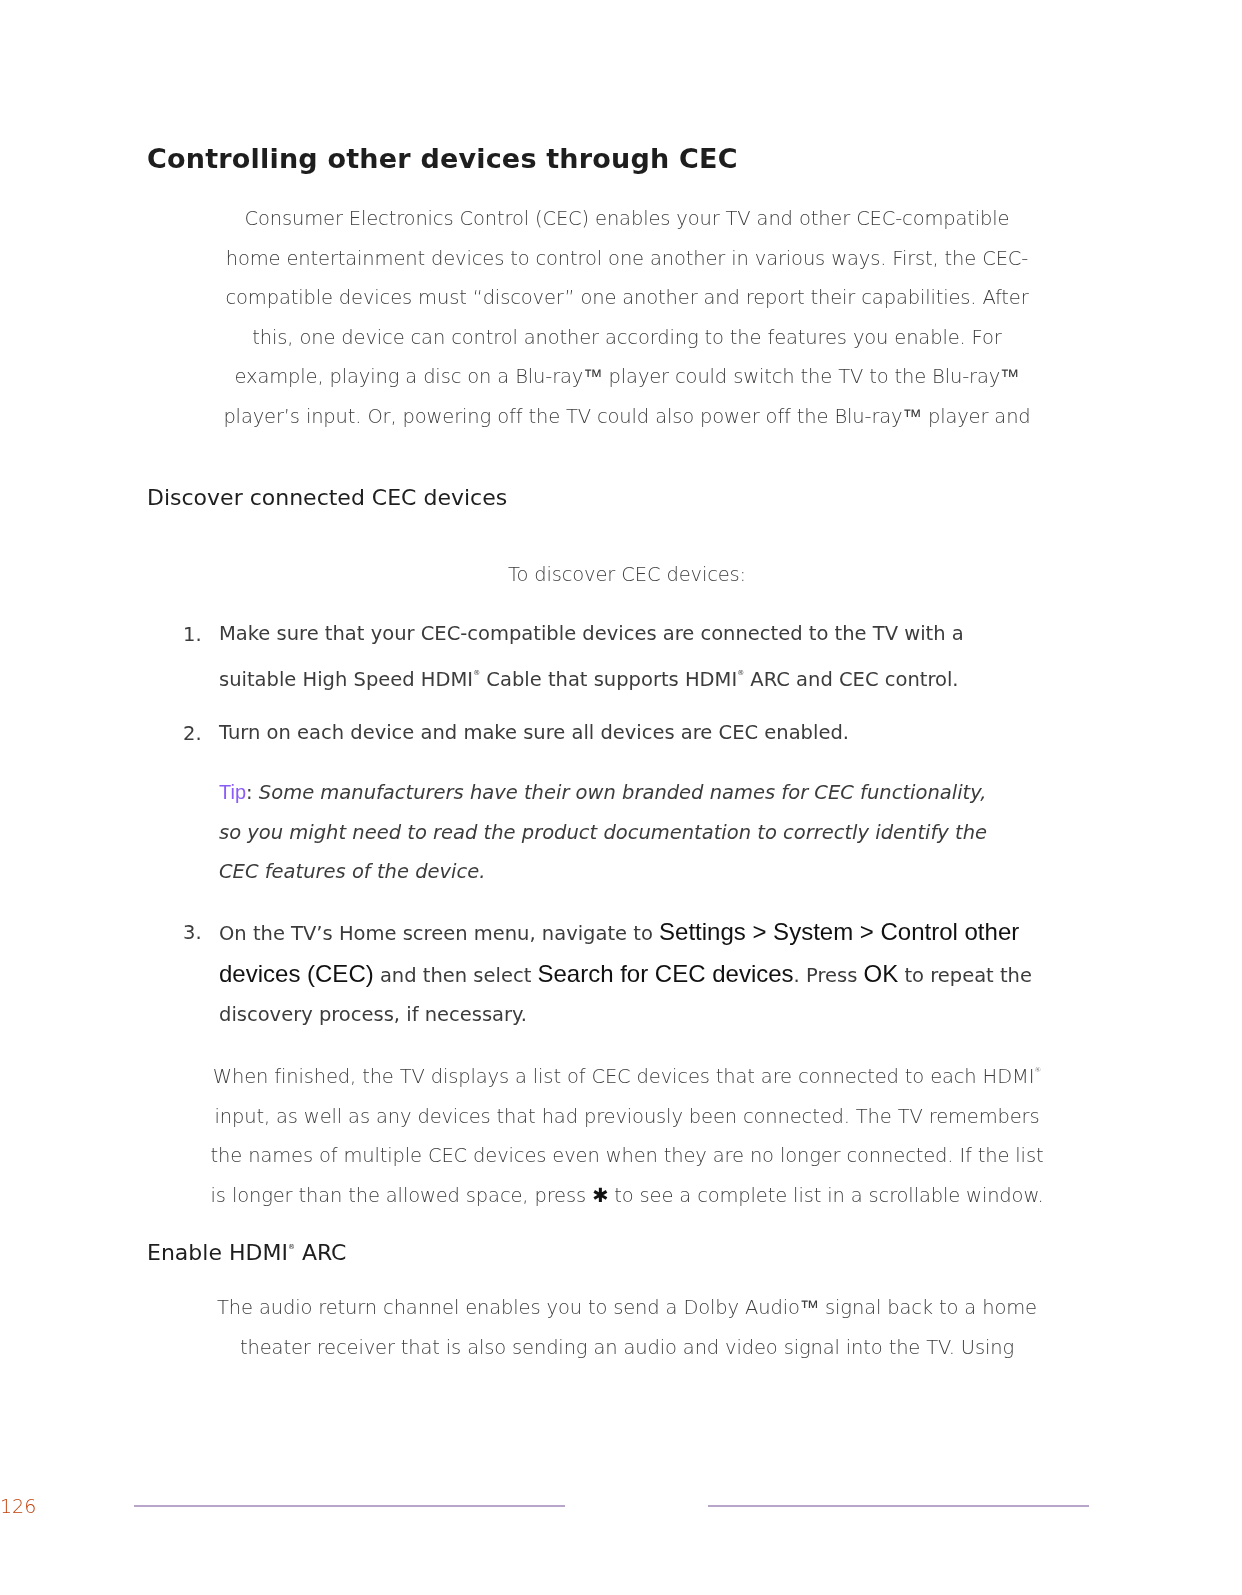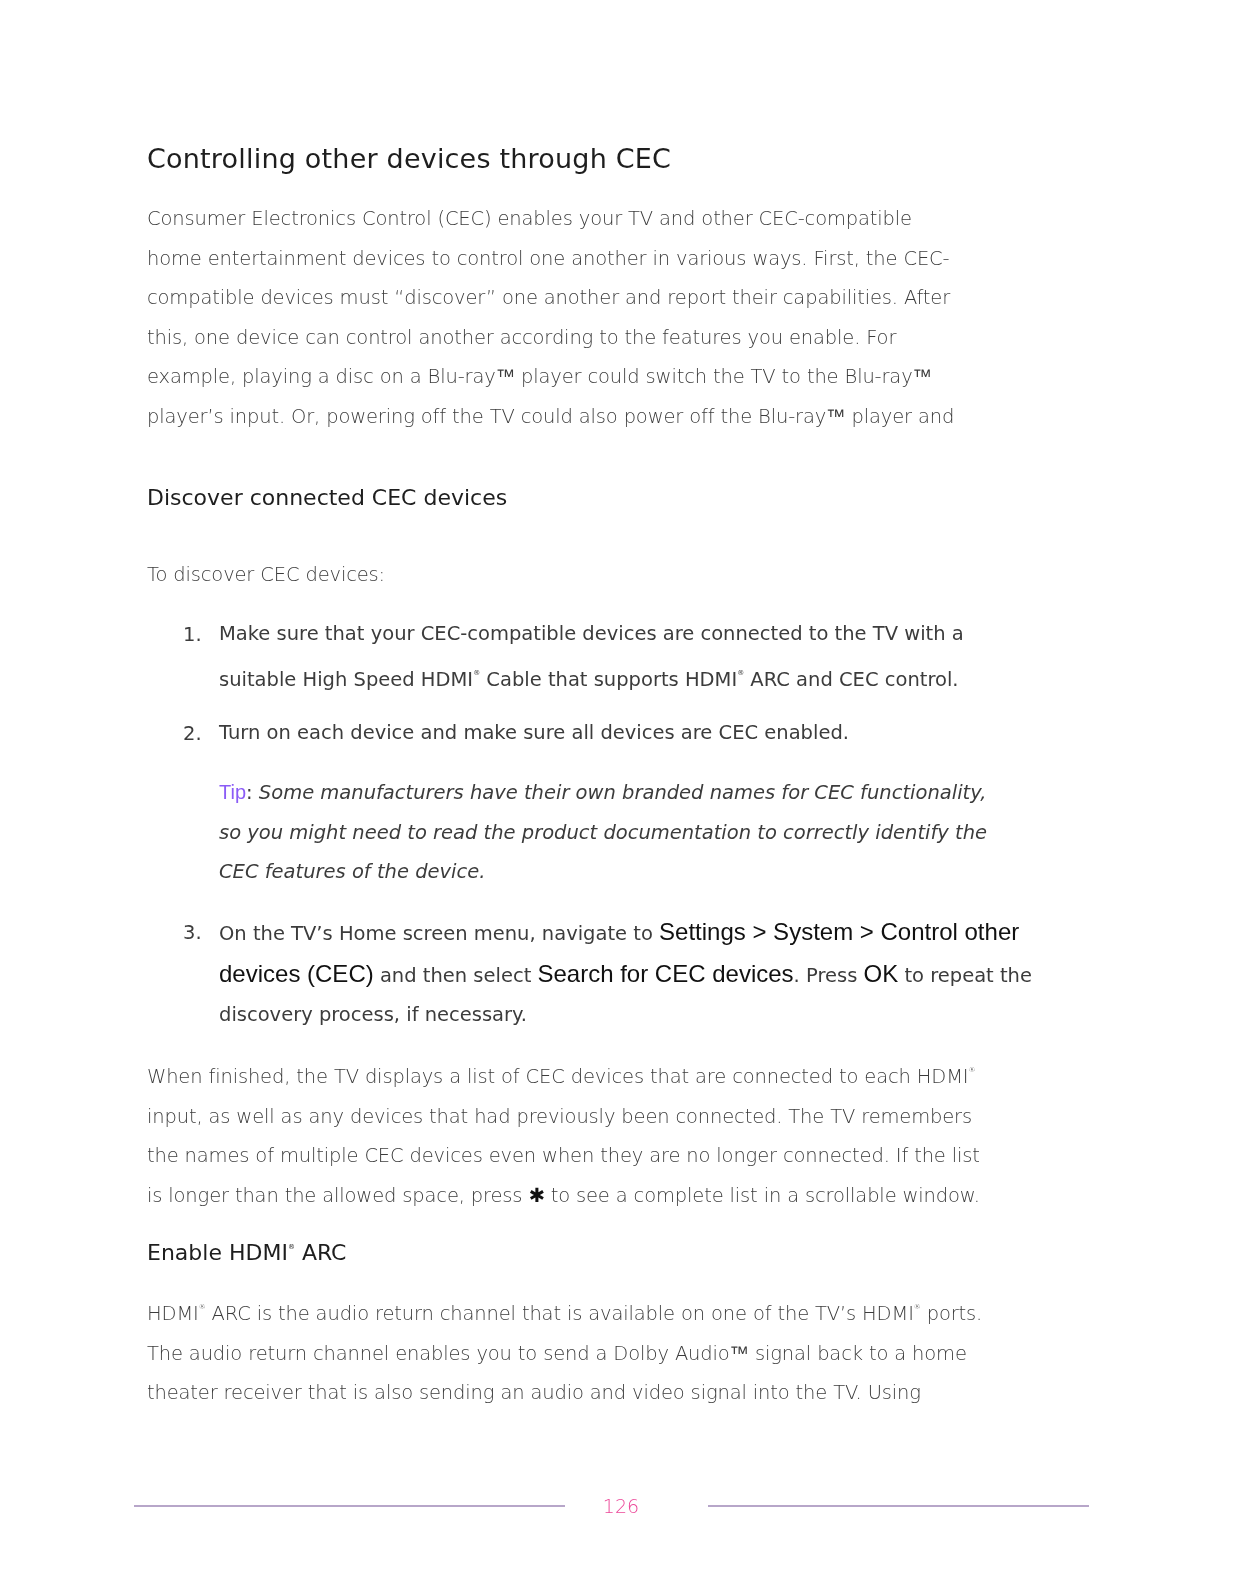--- a/index.html
+++ b/index.html
@@ -1,35 +1,35 @@
 <!DOCTYPE html>
 <html><head>
 <meta charset="utf-8">
 <style>
   html, body { margin: 0; padding: 0; background: #ffffff; }
   body { width: 1242px; height: 1595px; position: relative; overflow: hidden;
          font-family: "DejaVu Sans", sans-serif; color: #3a3a3a; }
   .page { position: absolute; left: 147px; top: 0; width: 950px; }
-  h1 { position: absolute; top: 143px; left: 0; margin: 0; font-weight: normal;
+  h1 { position: absolute; top: 143px; left: 0; margin: 0; font-weight: bold;
        font-size: 27px; color: #1e1e1e; letter-spacing: 0.2px; white-space: nowrap; }
   h2 { position: absolute; margin: 0; font-weight: normal; font-size: 22px; color: #1e1e1e; white-space: nowrap; }
   .para { position: absolute; left: 0; width: 960px; font-size: 19.5px; line-height: 39.6px;
           font-weight: 300; color: #3c3c3c; letter-spacing: -0.15px; }
-  .para .line { display: block; white-space: nowrap; }
+  .para .line { display: block; white-space: nowrap; text-align: center; }
   sup.reg { font-size: 7px; vertical-align: 11px; }
   .num { position: absolute; left: 36px; font-size: 19.5px; color: #3c3c3c; }
   .step { position: absolute; left: 72px; width: 900px; font-size: 19.5px; line-height: 39.6px; color: #3c3c3c; }
   .step .line { display: block; white-space: nowrap; }
   .ui { font-family: "Liberation Sans", sans-serif; color: #111; font-size: 24px; }
   .tip .label { font-family: "Liberation Sans", sans-serif; color: #8b5cf6; font-size: 20px; font-style: normal; }
   .tip em { font-style: italic; }
   .star { font-weight: bold; color: #111; }
   .footer-rule { position: absolute; top: 1505px; height: 2px; background: #b7a6c9; }
-  .page-num { position: absolute; top: 1495px; left: 0; width: 1242px; text-align: center;
-              font-size: 19px; color: #ec4899; font-family: "DejaVu Sans", sans-serif; font-weight: 300; }
+  .page-num { position: absolute; top: 1495px; left: 0; width: 1242px; text-align: left;
+              font-size: 19px; color: #c2410c; font-family: "DejaVu Sans", sans-serif; font-weight: 300; }
 </style>
 </head>
 <body>
 
 <div class="page">
 
   <h1>Controlling other devices through CEC</h1>
 
   <div class="para" style="top:199px;">
     <span class="line">Consumer Electronics Control (CEC) enables your TV and other CEC-compatible</span>
@@ -79,21 +79,20 @@
   <div class="para" style="top:1051px;">
     <span class="line"><span>When finished, the TV displays a list of CEC devices that are connected to each HDMI</span><sup class="reg">®</sup></span>
     <span class="line">input, as well as any devices that had previously been connected. The TV remembers</span>
     <span class="line">the names of multiple CEC devices even when they are no longer connected. If the list</span>
     <span class="line"><span>is longer than the allowed space, press </span><span class="star">✱</span><span> to see a complete list in a scrollable window.</span></span>
   </div>
 
   <h2 style="top:1240px;"><span>Enable HDMI</span><sup class="reg">®</sup><span> ARC</span></h2>
 
   <div class="para" style="top:1288px;">
-    <span class="line"><span>HDMI</span><sup class="reg">®</sup><span> ARC is the audio return channel that is available on one of the TV’s HDMI</span><sup class="reg">®</sup><span> ports.</span></span>
     <span class="line">The audio return channel enables you to send a Dolby Audio™ signal back to a home</span>
     <span class="line">theater receiver that is also sending an audio and video signal into the TV. Using</span>
   </div>
 </div>
 
 <div class="footer-rule" style="left:134px; width:431px;"></div>
 <div class="page-num">126</div>
 <div class="footer-rule" style="left:708px; width:381px;"></div>
 
 </body></html>

